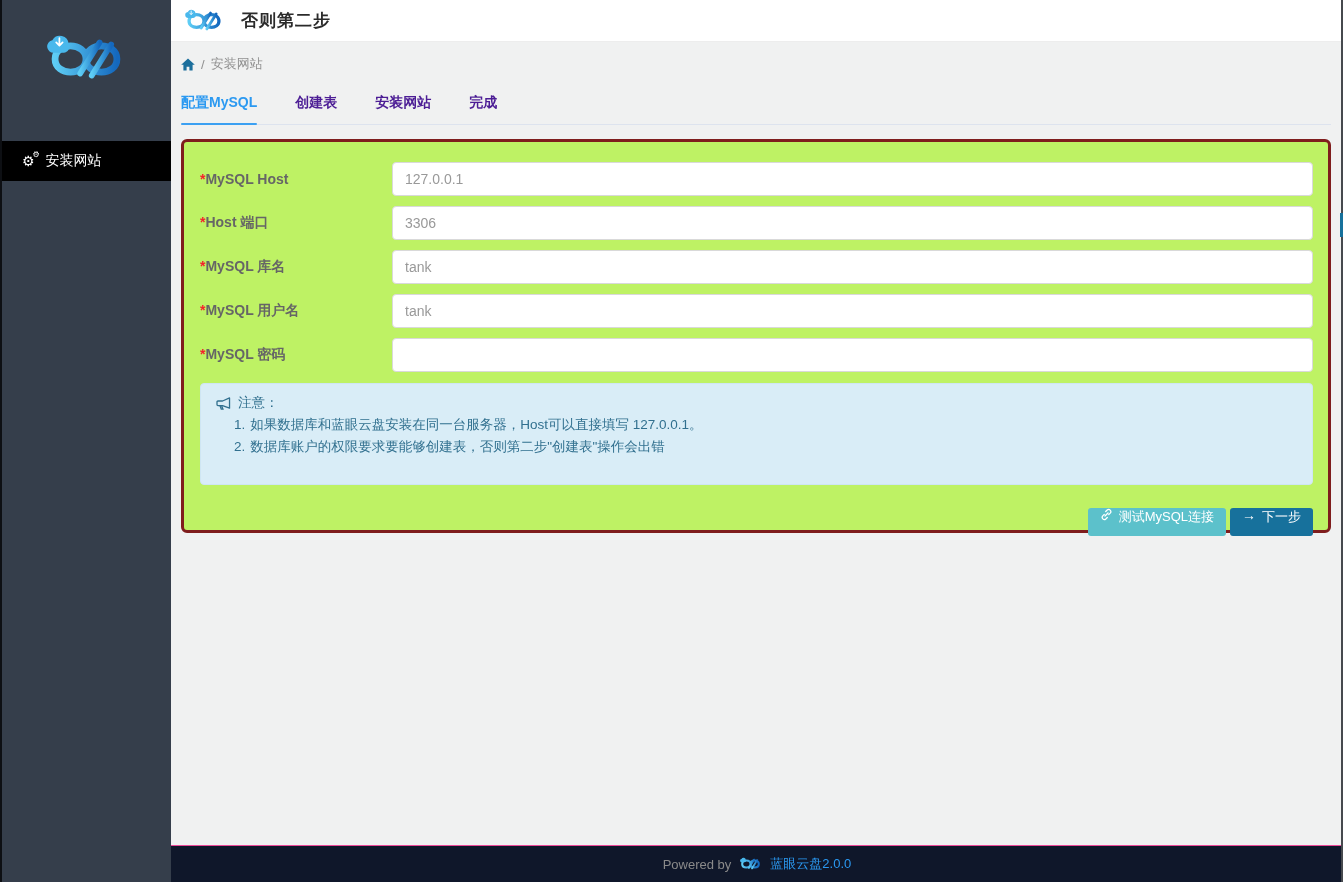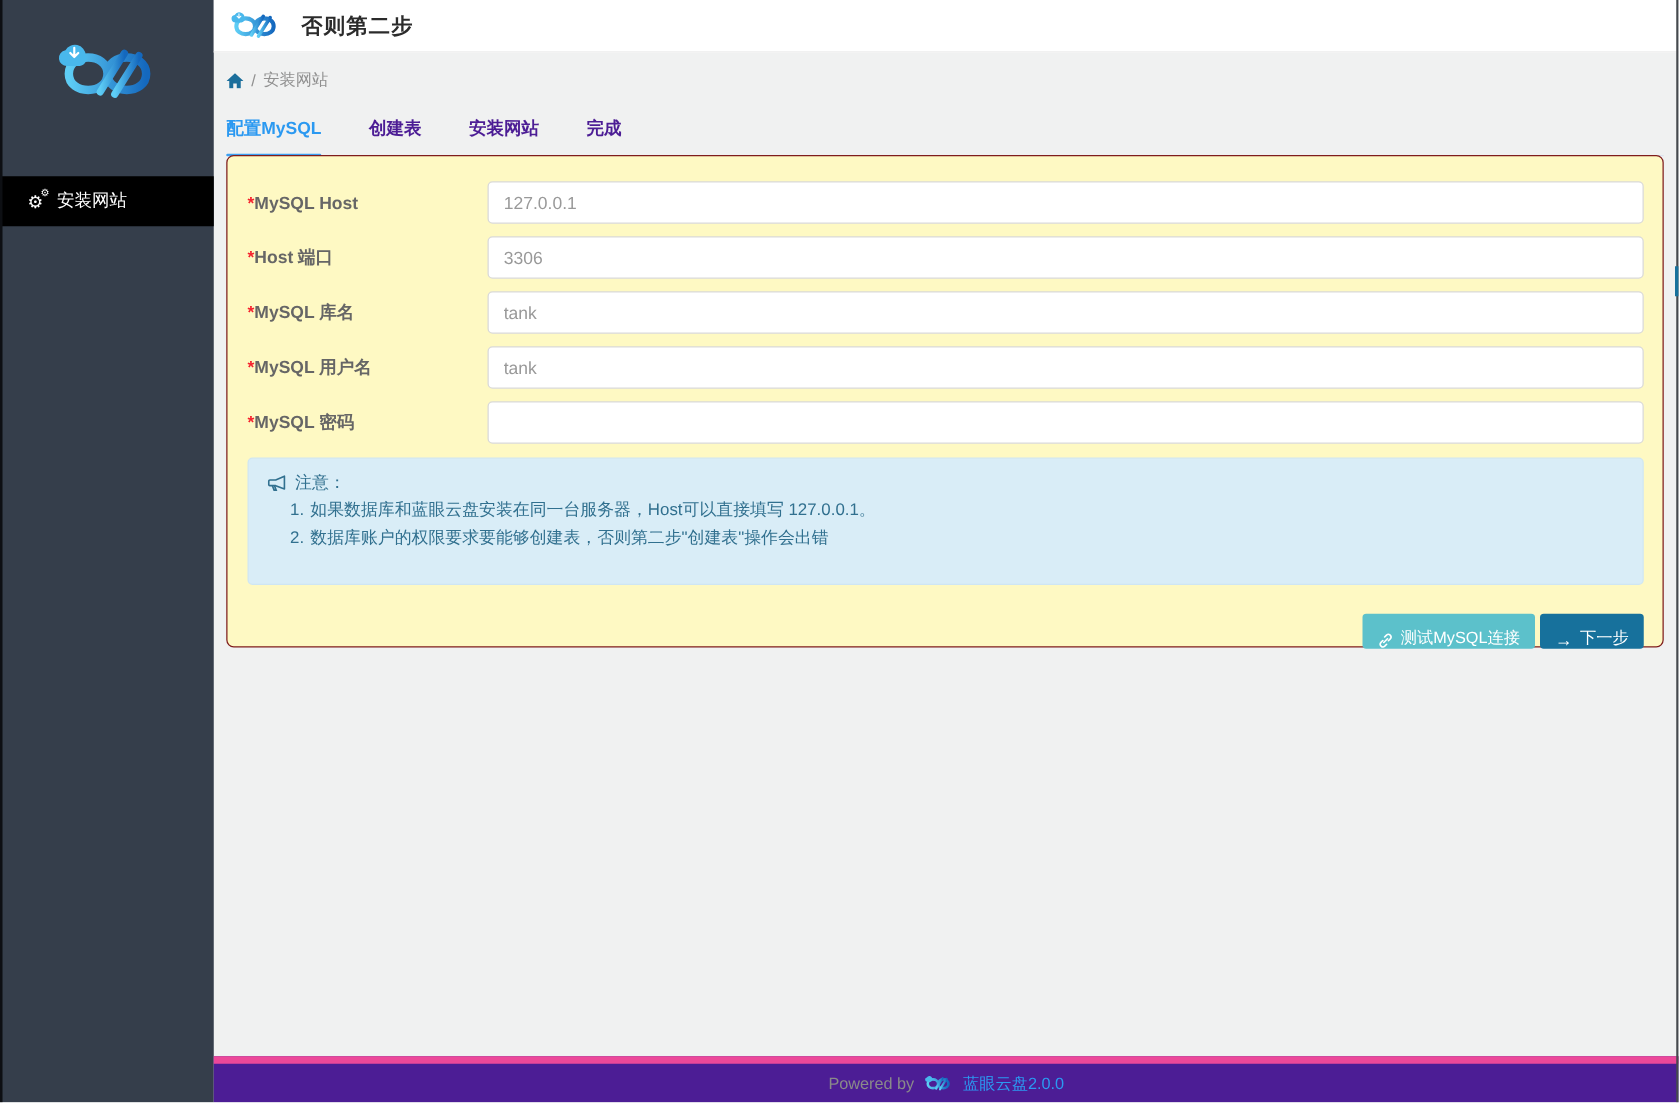--- a/index.html
+++ b/index.html
@@ -29,45 +29,45 @@
 
   
   .tabs { position:absolute; left:181px; top:90px; right:12px; display:flex; gap:38px;
           border-bottom:1px solid #dde3ee; font-size:14px; font-weight:bold; }
   .tab { padding:4px 0 12px 0; color:#4c1d95; position:relative; cursor:default; }
   .tab.active { color:#2b99f1; cursor:pointer; }
   .tab.active::after { content:""; position:absolute; left:0; right:0; bottom:-1px; height:2px;
                        background:#3ba0f2; border-radius:1px; }
 
   
-  .card { position:absolute; left:181px; top:124px; width:1150px; height:394px; background:#fef9c3;
-          border:1px solid #7f1d1d; border-radius:6px; padding:20px 15px 0 16px; }
+  .card { position:absolute; left:181px; top:139px; width:1150px; height:394px; background:#bef264;
+          border:3px solid #7f1d1d; border-radius:6px; padding:20px 15px 0 16px; }
   .form-row { display:flex; align-items:center; height:33px; margin-bottom:11px; }
   .row-label { width:192px; font-size:14px; font-weight:bold; color:#666; }
   .req { color:#f5222d; }
   .row-input { flex:1; height:33px; border:1px solid #d9d9d9; border-radius:4px; padding:16px 12px;
                font-size:14px; color:#999; outline:none; background:#fff; font-family:inherit; }
 
   
   .note { margin-top:12px; background:#d9edf7; border:1px solid #cfe6f3; border-radius:4px;
           color:#31708f; padding:10px 15px 28px 15px; font-size:13.5px; line-height:18px; }
   .note-title { display:flex; align-items:center; gap:7px; }
   .note-item { margin:4px 0 0 18px; display:flex; gap:5px; }
 
   
   .btn-row { display:flex; justify-content:flex-end; gap:4px; margin-top:23px; }
   .btn { height:28px; border:none; border-radius:3px; color:#fff; font-size:13px; cursor:pointer;
-         display:inline-flex; align-items:flex-end; gap:6px; padding:0 12px; font-family:inherit; }
+         display:inline-flex; align-items:flex-start; gap:6px; padding:0 12px; font-family:inherit; }
   .btn-test { background:#5cc1cb; }
   .btn-next { background:#17719c; }
   .arrow-glyph { font-size:14px; line-height:1; }
 
   
-  .footerbar { position:absolute; left:171px; bottom:0; right:0; height:37px; background:#4c1d95;
-               border-top:6px solid #ec4899; display:flex; align-items:center; justify-content:center;
+  .footerbar { position:absolute; left:171px; bottom:0; right:0; height:37px; background:#0f172a;
+               border-top:1px solid #ec4899; display:flex; align-items:center; justify-content:center;
                gap:6px; font-size:13px; color:#8a8a8a; }
   .footer-link { color:#2b99f1; text-decoration:none; cursor:pointer; }
 
   
   .edge-right { position:absolute; right:0; top:0; width:2px; height:882px; background:#46494e; }
   .scroll-thumb { position:absolute; right:0; top:213px; width:3px; height:24px; background:#17719c; }
 </style>
 </head>
 <body>
 

